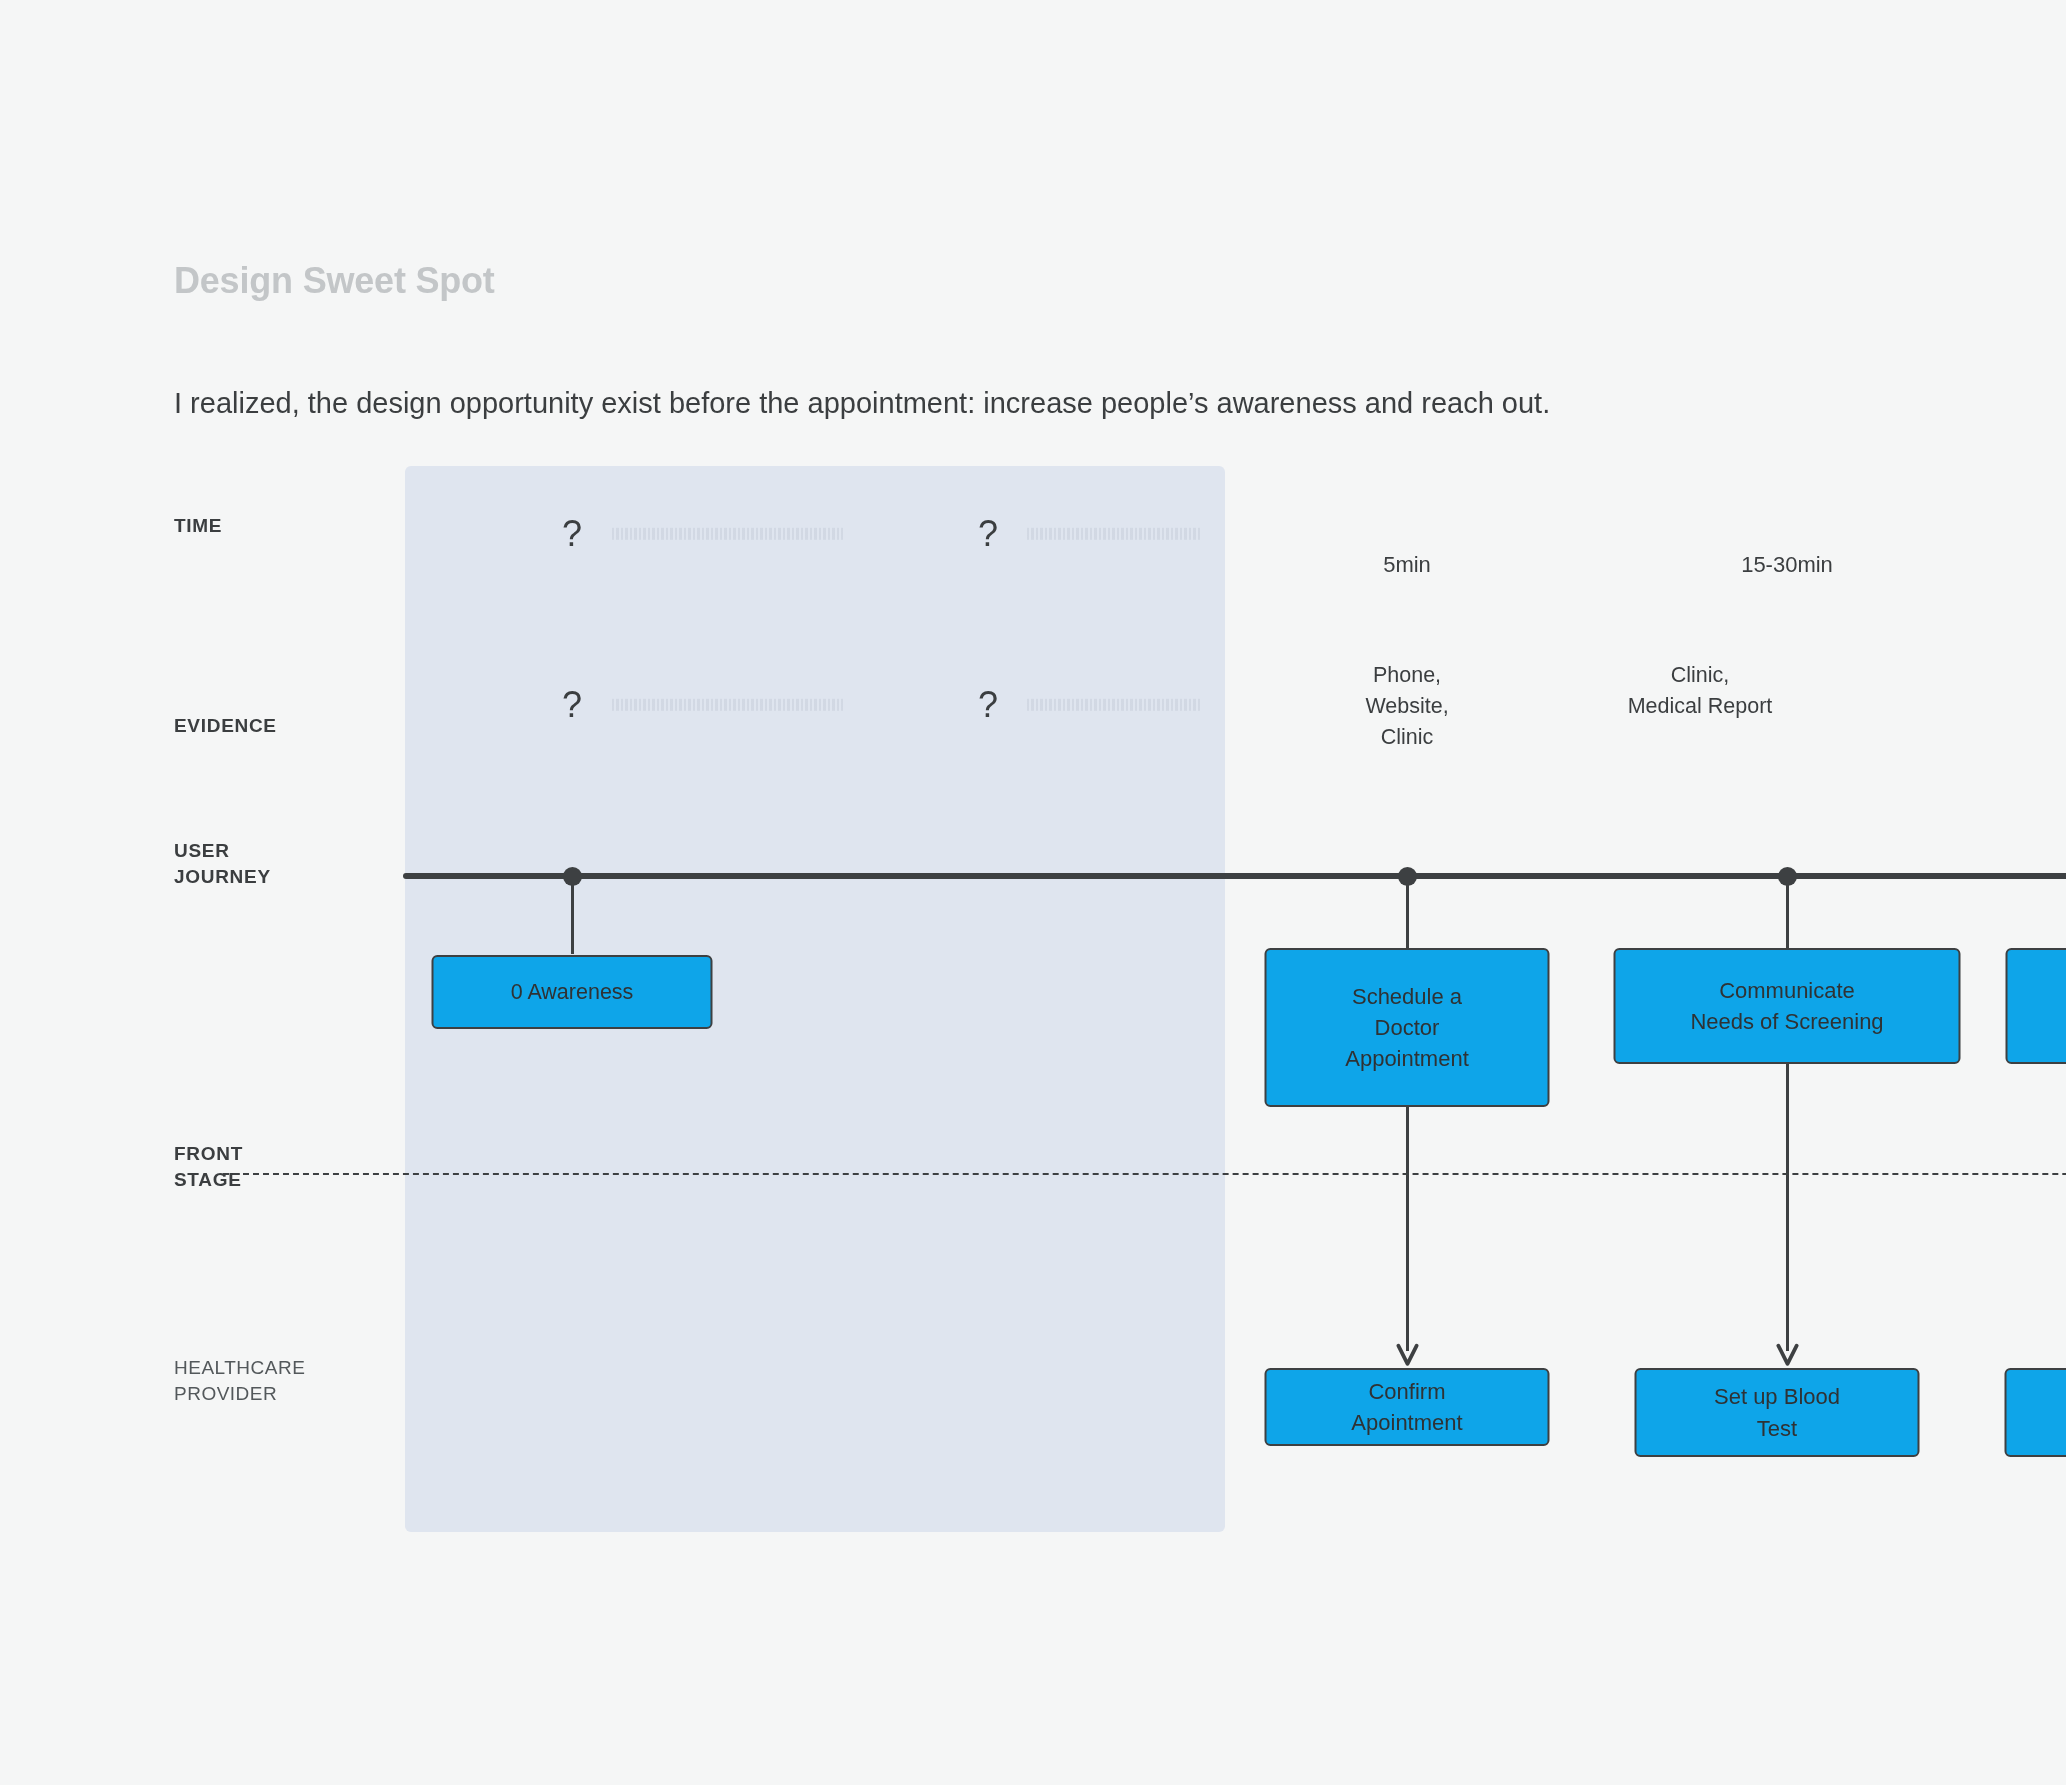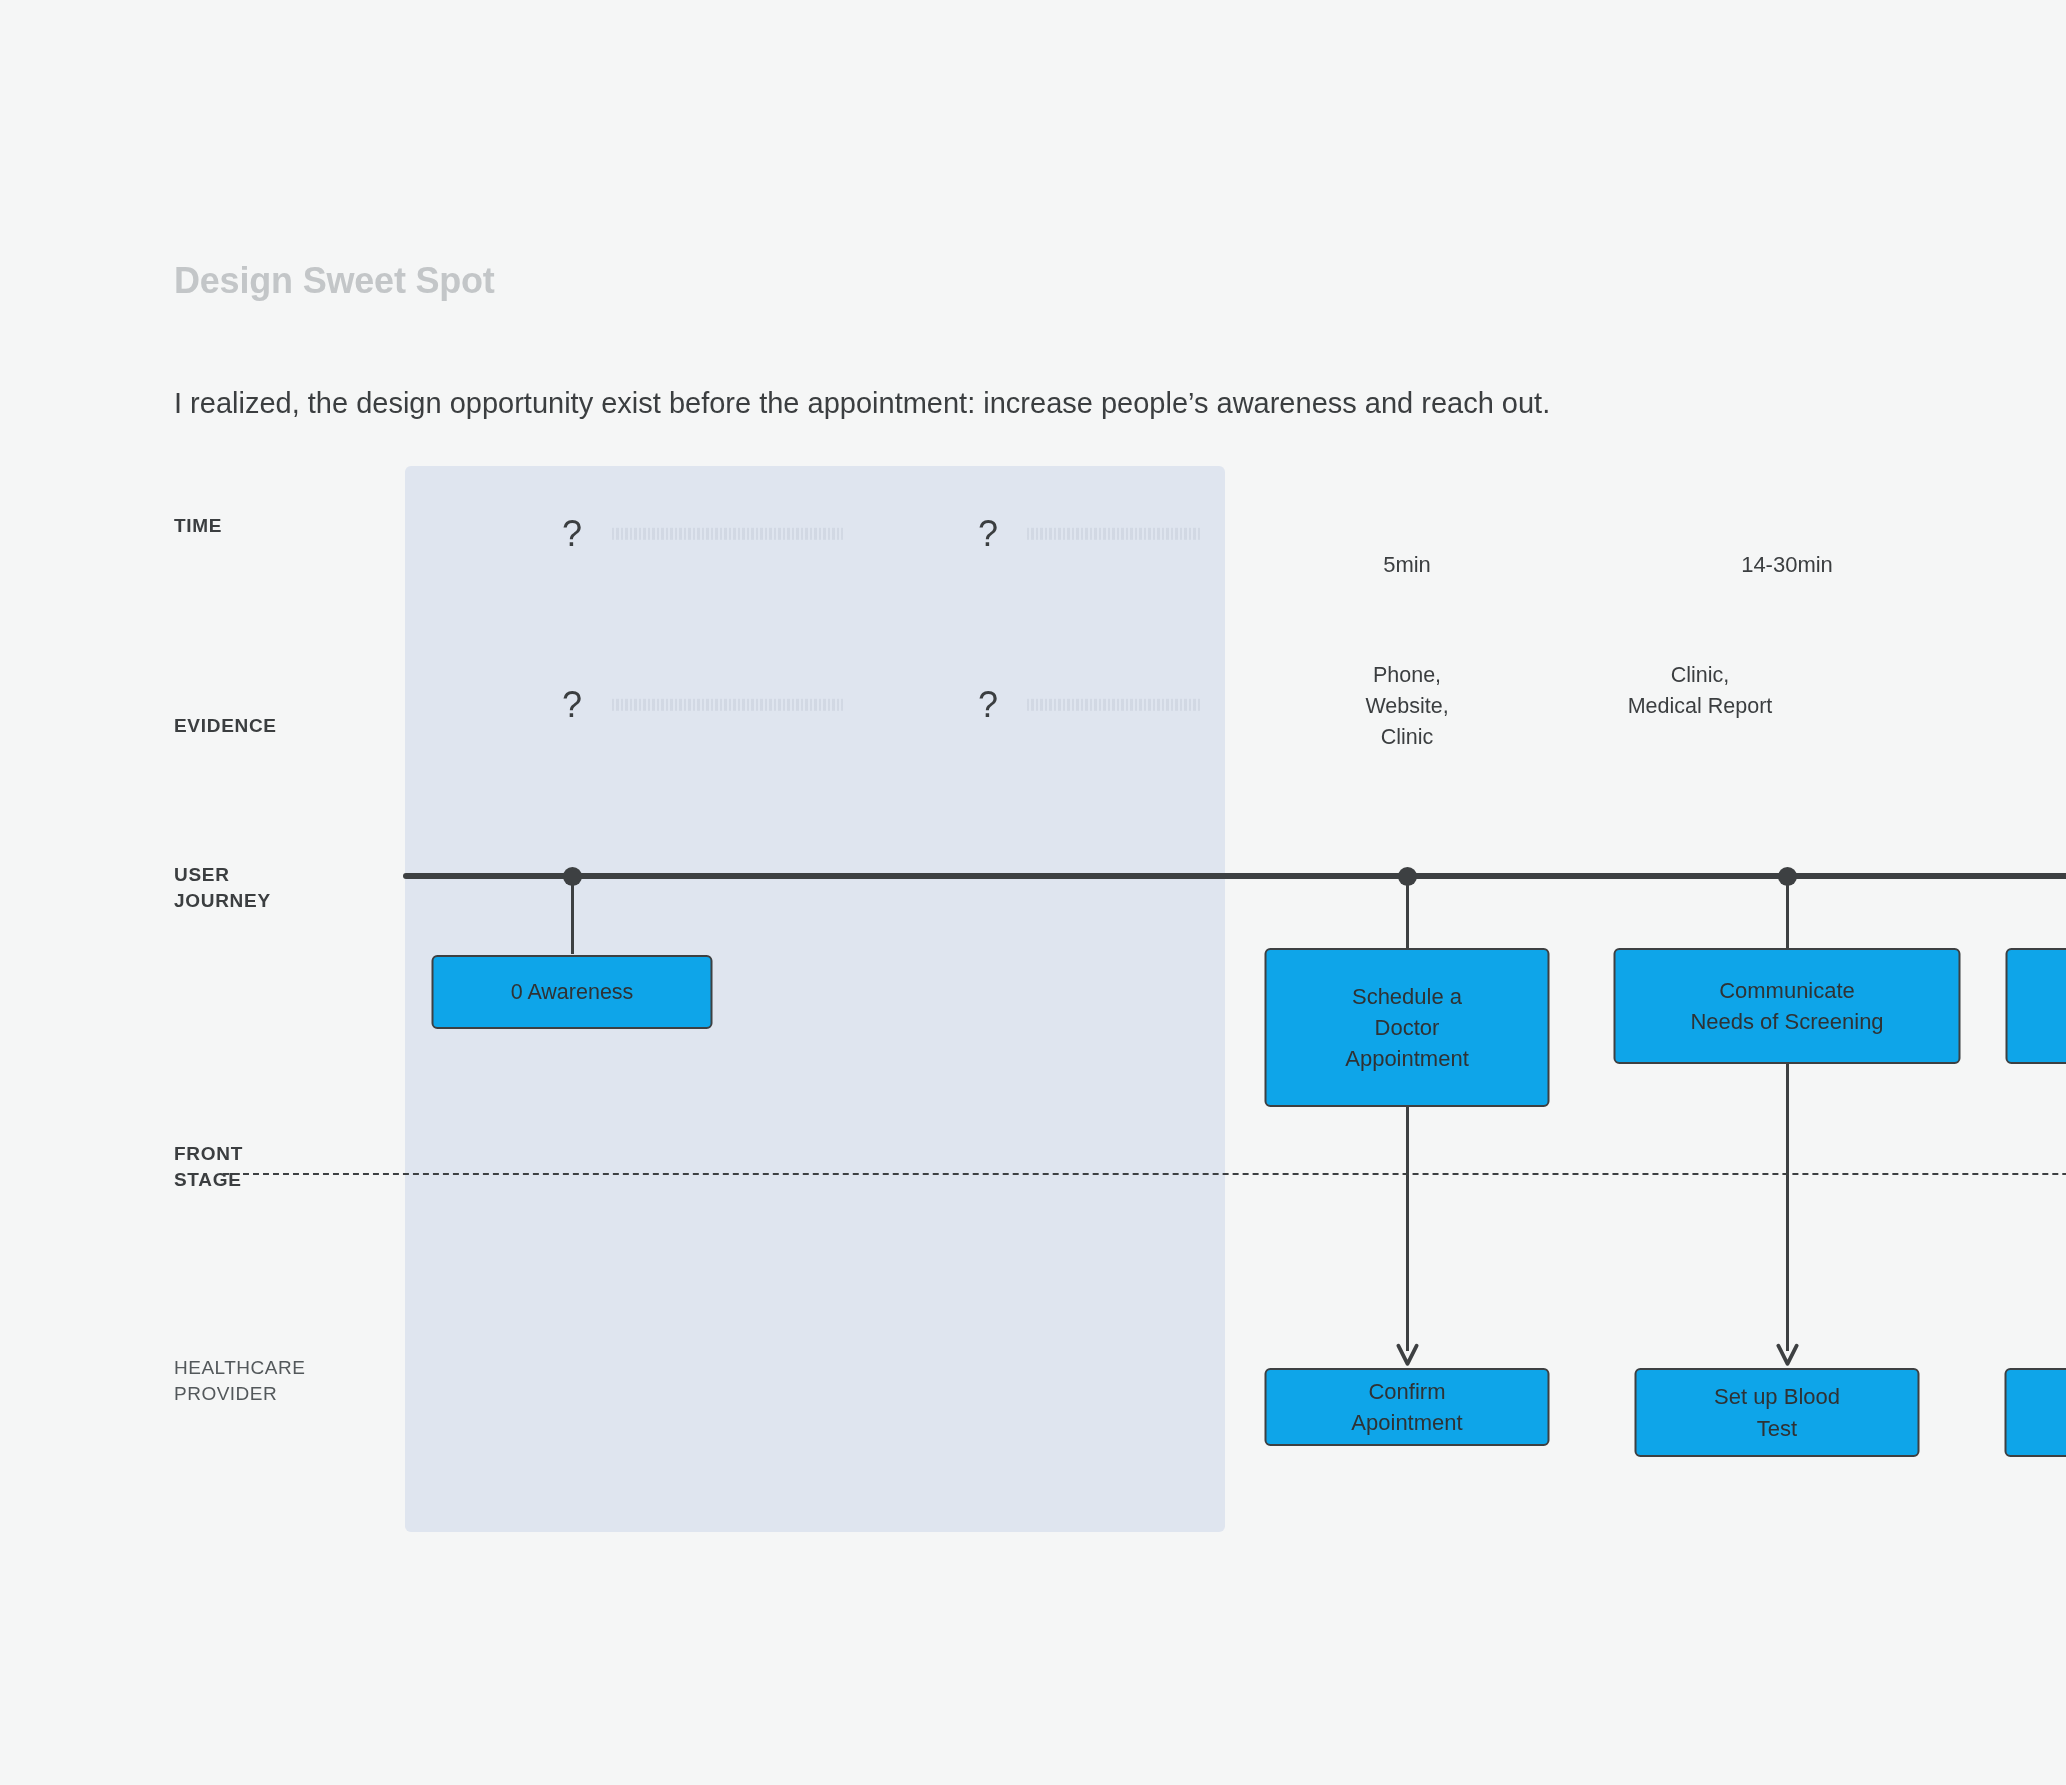--- a/index.html
+++ b/index.html
@@ -33,21 +33,21 @@
 
   
   .row-label {
     position: absolute; left: 174px;
     font-size: 19px; font-weight: 700; letter-spacing: 0.7px;
     color: #3b3e40; line-height: 1.38; white-space: pre-line;
   }
   .row-label.light { font-weight: 400; color: #53585b; letter-spacing: 0.5px; }
   #lbl-time      { top: 513px; }
   #lbl-evidence  { top: 681px; margin-top: 32px; }
-  #lbl-journey   { top: 862px; }
+  #lbl-journey   { top: 838px; }
   #lbl-front     { top: 1141px; }
   #lbl-provider  { top: 1355px; }
 
   
   .qmark {
     position: absolute; font-size: 36px; font-weight: 400;
     color: #3b3e40; line-height: 1; transform: translate(-50%, -50%);
   }
   .ghost-line {
     position: absolute; height: 12.4px; transform: translateY(-50%);
@@ -121,21 +121,21 @@
   <div class="ghost-line" style="left:612px; top:534px; width:231px;"></div>
   <div class="qmark" style="left:988px; top:534px;">?</div>
   <div class="ghost-line" style="left:1027px; top:534px; width:174px;"></div>
 
   <div class="qmark" style="left:572px; top:705px;">?</div>
   <div class="ghost-line" style="left:612px; top:705px; width:231px;"></div>
   <div class="qmark" style="left:988px; top:705px;">?</div>
   <div class="ghost-line" style="left:1027px; top:705px; width:174px;"></div>
 
   <div class="cell-text time" style="left:1407px; top:514px;">5min</div>
-  <div class="cell-text time" style="left:1787px; top:514px;">14-30min</div>
+  <div class="cell-text time" style="left:1787px; top:514px;">15-30min</div>
 
   <div class="cell-text" style="left:1407px; top:660px;">Phone,
 Website,
 Clinic</div>
   <div class="cell-text" style="left:1700px; top:660px;">Clinic,
 Medical Report</div>
 
   <div class="journey-line"></div>
 
   <div class="node-dot" style="left:572px;"></div>

